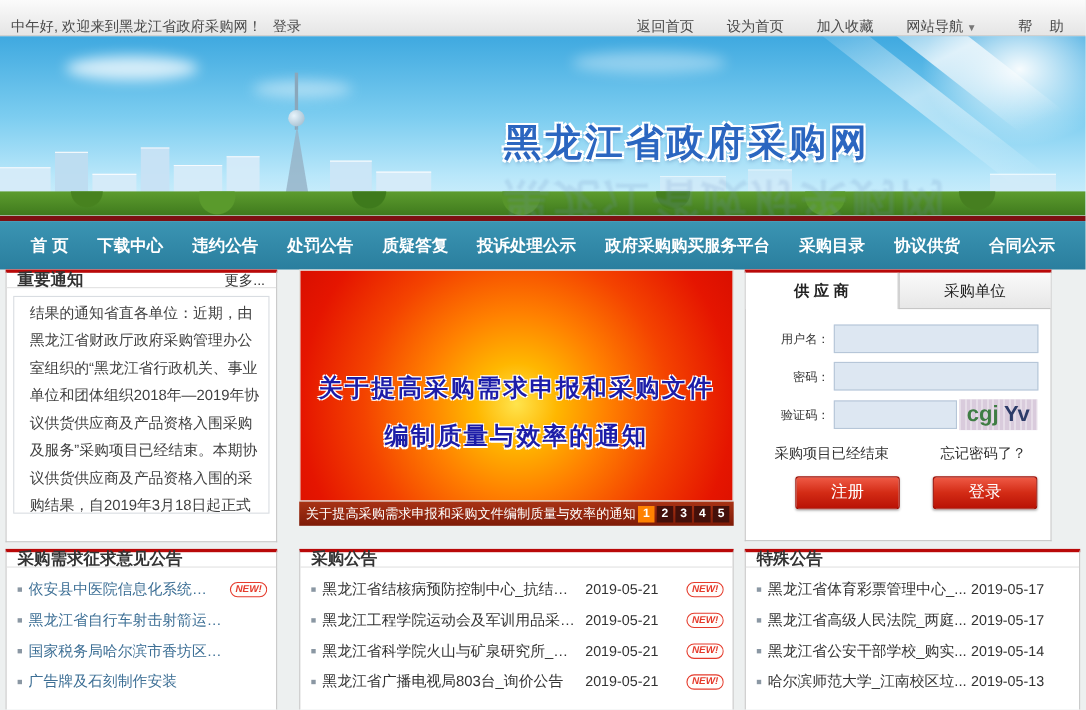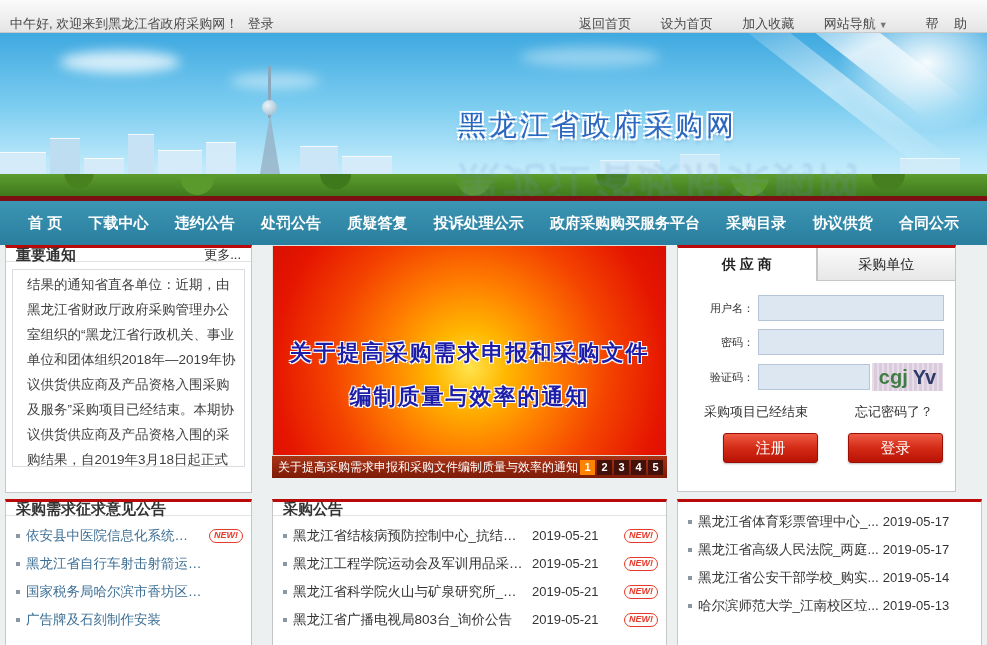--- a/index.html
+++ b/index.html
@@ -47,21 +47,21 @@
   .trees { position:absolute; bottom:0; left:0; width:100%; height:22px;
            background:
              radial-gradient(circle at 8% 0%, #47821f 14px, transparent 15px),
              radial-gradient(circle at 20% 20%, #5a9a2c 16px, transparent 17px),
              radial-gradient(circle at 34% 0%, #3e7a1c 15px, transparent 16px),
              radial-gradient(circle at 48% 18%, #57952a 17px, transparent 18px),
              radial-gradient(circle at 62% 4%, #447f1e 15px, transparent 16px),
              radial-gradient(circle at 76% 16%, #5a9a2c 18px, transparent 19px),
              radial-gradient(circle at 90% 2%, #467f20 16px, transparent 17px),
              linear-gradient(#5d9c2e,#3f7a1d); }
-  .banner-title { position:absolute; left:458px; top:74px; font-size:28px; font-weight:normal; letter-spacing:3px;
+  .banner-title { position:absolute; left:458px; top:74px; font-size:34px; font-weight:bold; letter-spacing:3px;
                   color:#2b66c0;
                   text-shadow:-2px -2px 0 #fff, 2px -2px 0 #fff, -2px 2px 0 #fff, 2px 2px 0 #fff, 0 3px 4px rgba(40,80,140,.45); }
   .banner-title-reflect { position:absolute; left:458px; top:122px; font-size:42px; font-weight:bold; letter-spacing:3px;
                   color:#6f93c4; transform:scaleY(-1); opacity:.18; filter:blur(1px); }
 
   #red-strip { height:5px; background:#7d1012; }
 
   
   #mainnav { height:44px; background:linear-gradient(#3b95b3,#2a7e9e);
              display:flex; align-items:center; justify-content:space-between; padding:0 28px 0 28px; }
@@ -317,20 +317,23 @@
         <a>忘记密码了？</a>
       </div>
       <div class="btnrow">
         <a class="rbtn">注册</a>
         <a class="rbtn">登录</a>
       </div>
     </div>
   </section>
 
   <section class="box" id="special-box">
+    <div class="box-hd">
+        <span class="ttl">特殊公告</span>
+      </div>
     <div class="list">
       <div class="lrow">
         <span class="sq"></span>
         <a class="itxt">黑龙江省体育彩票管理中心_...</a>
         <span class="ldate">2019-05-17</span>
       </div>
       <div class="lrow">
         <span class="sq"></span>
         <a class="itxt">黑龙江省高级人民法院_两庭...</a>
         <span class="ldate">2019-05-17</span>

